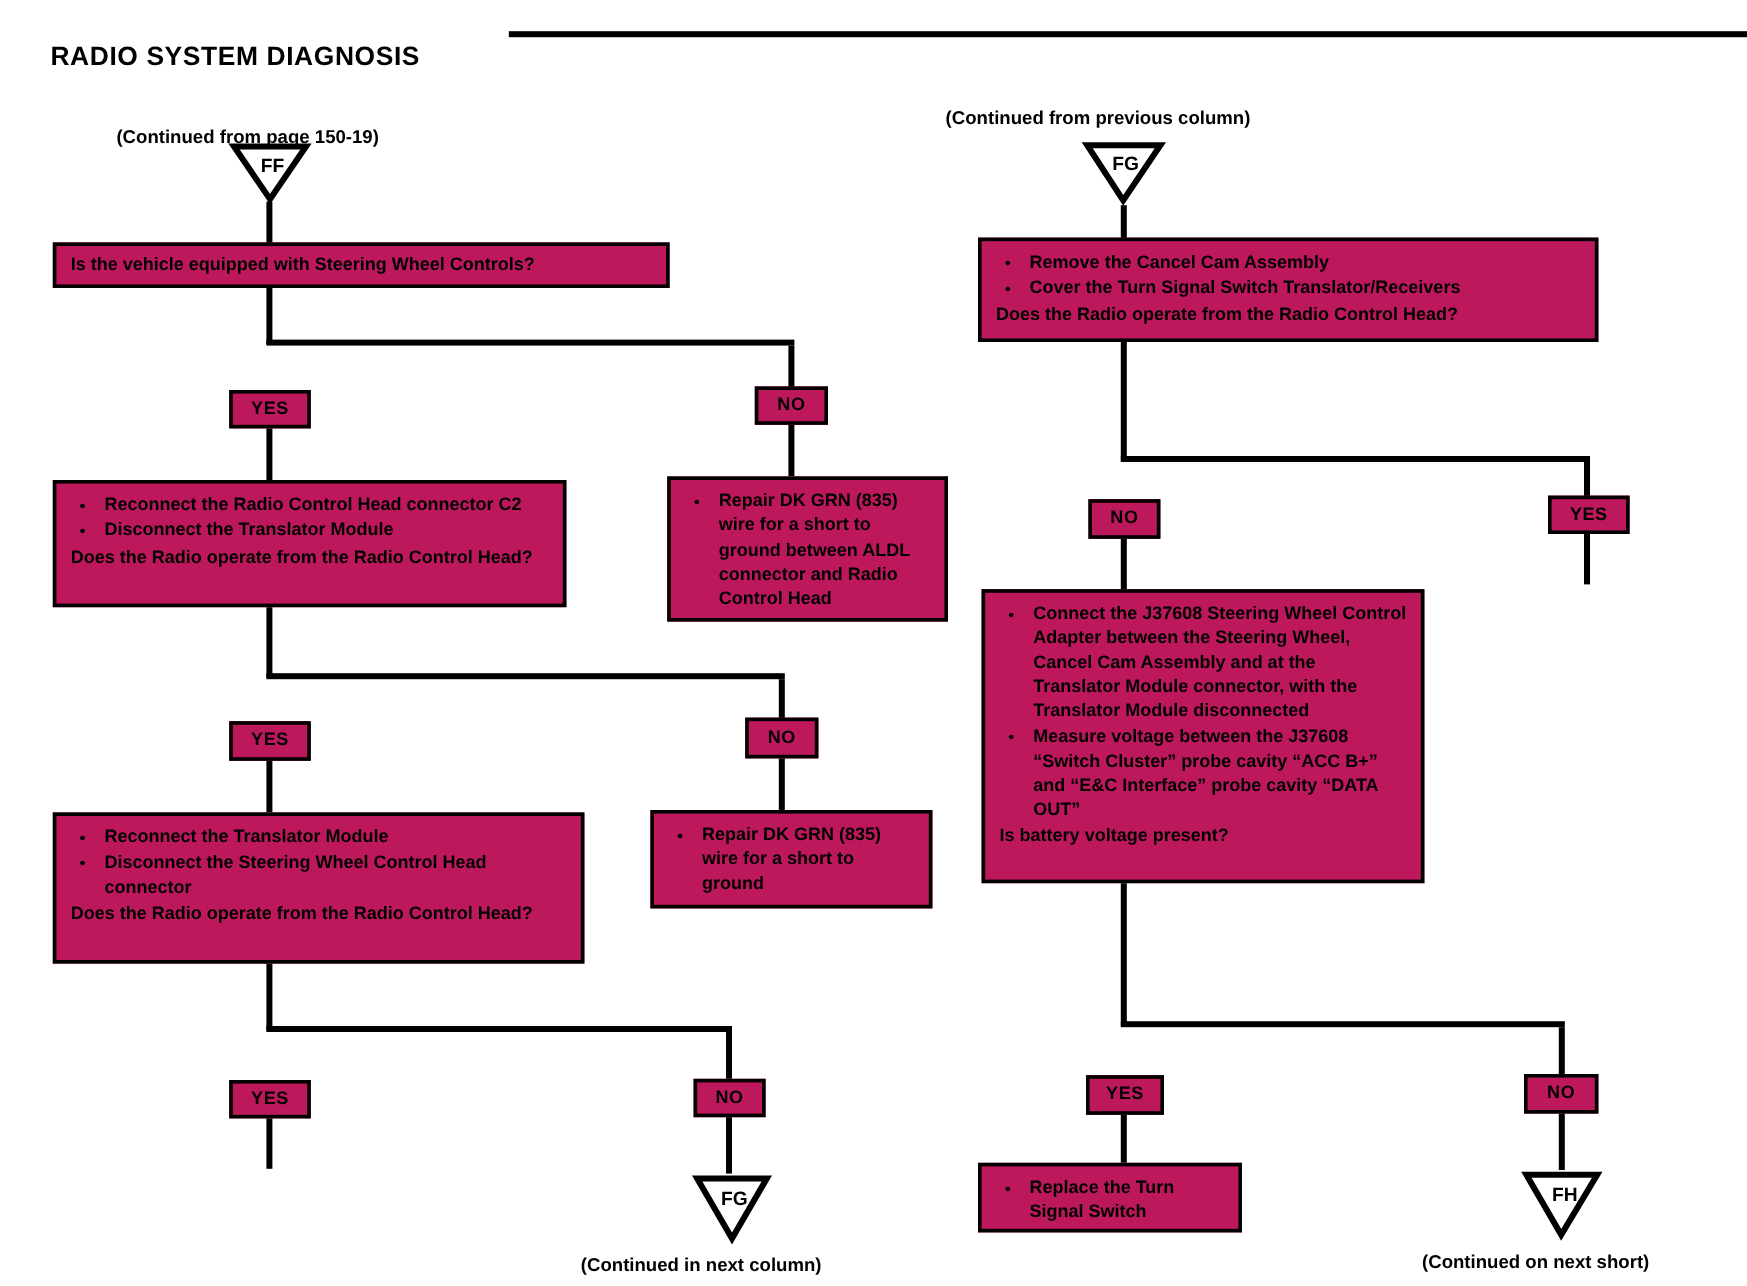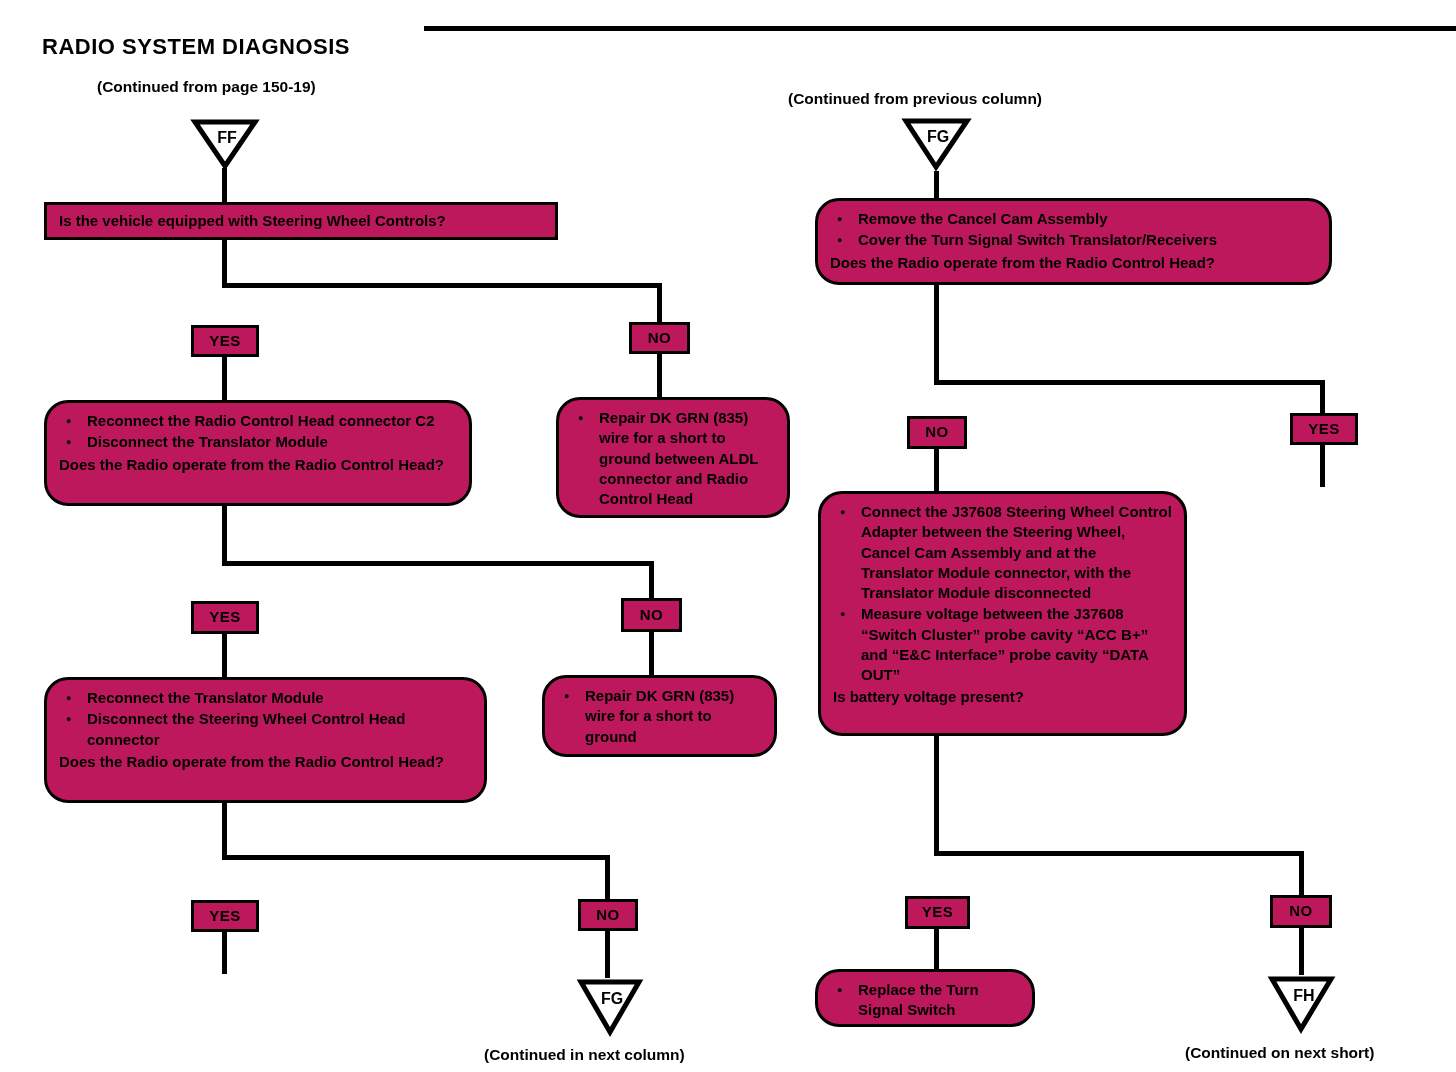--- a/index.html
+++ b/index.html
@@ -15,38 +15,38 @@
   }
   .caption { position:absolute; font-size:15.5px; white-space:nowrap; }
   .v { position:absolute; width:5px; background:#000; }
   .h { position:absolute; height:5px; background:#000; }
   .box {
     position:absolute; background:#be185d; border:3px solid #000; box-sizing:border-box;
     font-size:15px; line-height:1.35;
   }
   .qbox { display:flex; align-items:center; padding:0 12px; }
   .tag  { display:flex; align-items:center; justify-content:center; letter-spacing:0.5px; }
-  .abox { padding:7px 12px 6px 12px;border-radius:24px; }
+  .abox { padding:7px 12px 6px 12px; }
   .bullet { position:relative; padding-left:28px; margin:1px 0; }
   .bullet::before { content:"\25CF"; position:absolute; left:7px; top:4px; font-size:9px; }
   .qline { margin-top:2px; }
   svg.tri { position:absolute; overflow:visible; }
   .tripoly { fill:#fff; stroke:#000; stroke-width:5; stroke-linejoin:miter; }
   .tritext { font-size:16px; font-weight:700; text-anchor:middle; fill:#000;
              font-family:"Liberation Sans", sans-serif; }
 </style>
 </head>
 <body>
 
 <div id="page">
 
   <div class="title">RADIO SYSTEM DIAGNOSIS</div>
   <div class="h" style="left:424px;top:26px;width:1032px"></div>
 
-  <div class="caption" style="left:97px;top:78px">(Continued from page 150-19)</div>
+  <div class="caption" style="left:97px;top:106px">(Continued from page 150-19)</div>
 
   <svg class="tri" style="left:191px;top:118px" width="68" height="52" viewBox="0 0 68 52">
     <polygon class="tripoly" points="4,4 64,4 34,48"></polygon>
     <text class="tritext" x="36" y="25">FF</text>
   </svg>
 
   <div class="v" style="left:222px;top:168px;height:36px"></div>
 
   <div class="box qbox" style="left:44px;top:202px;width:514px;height:38px">
     <span>Is the vehicle equipped with Steering Wheel Controls?</span>

